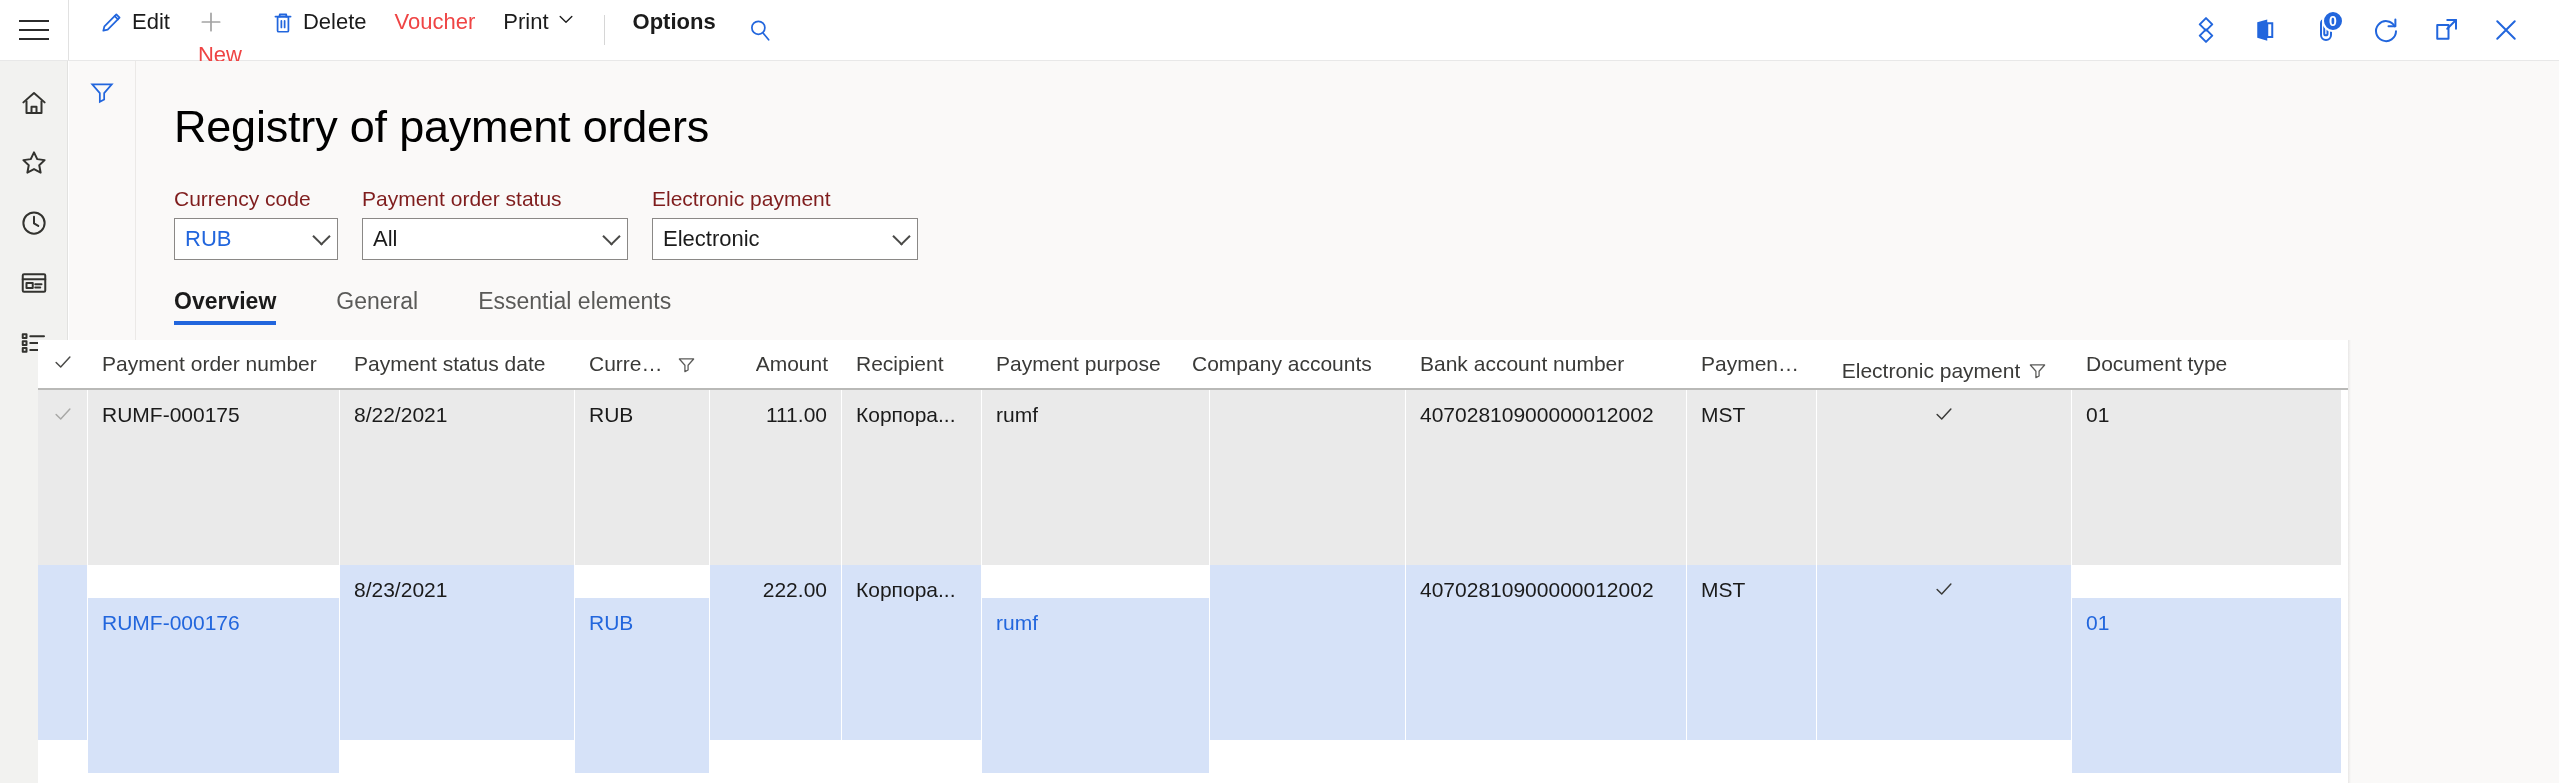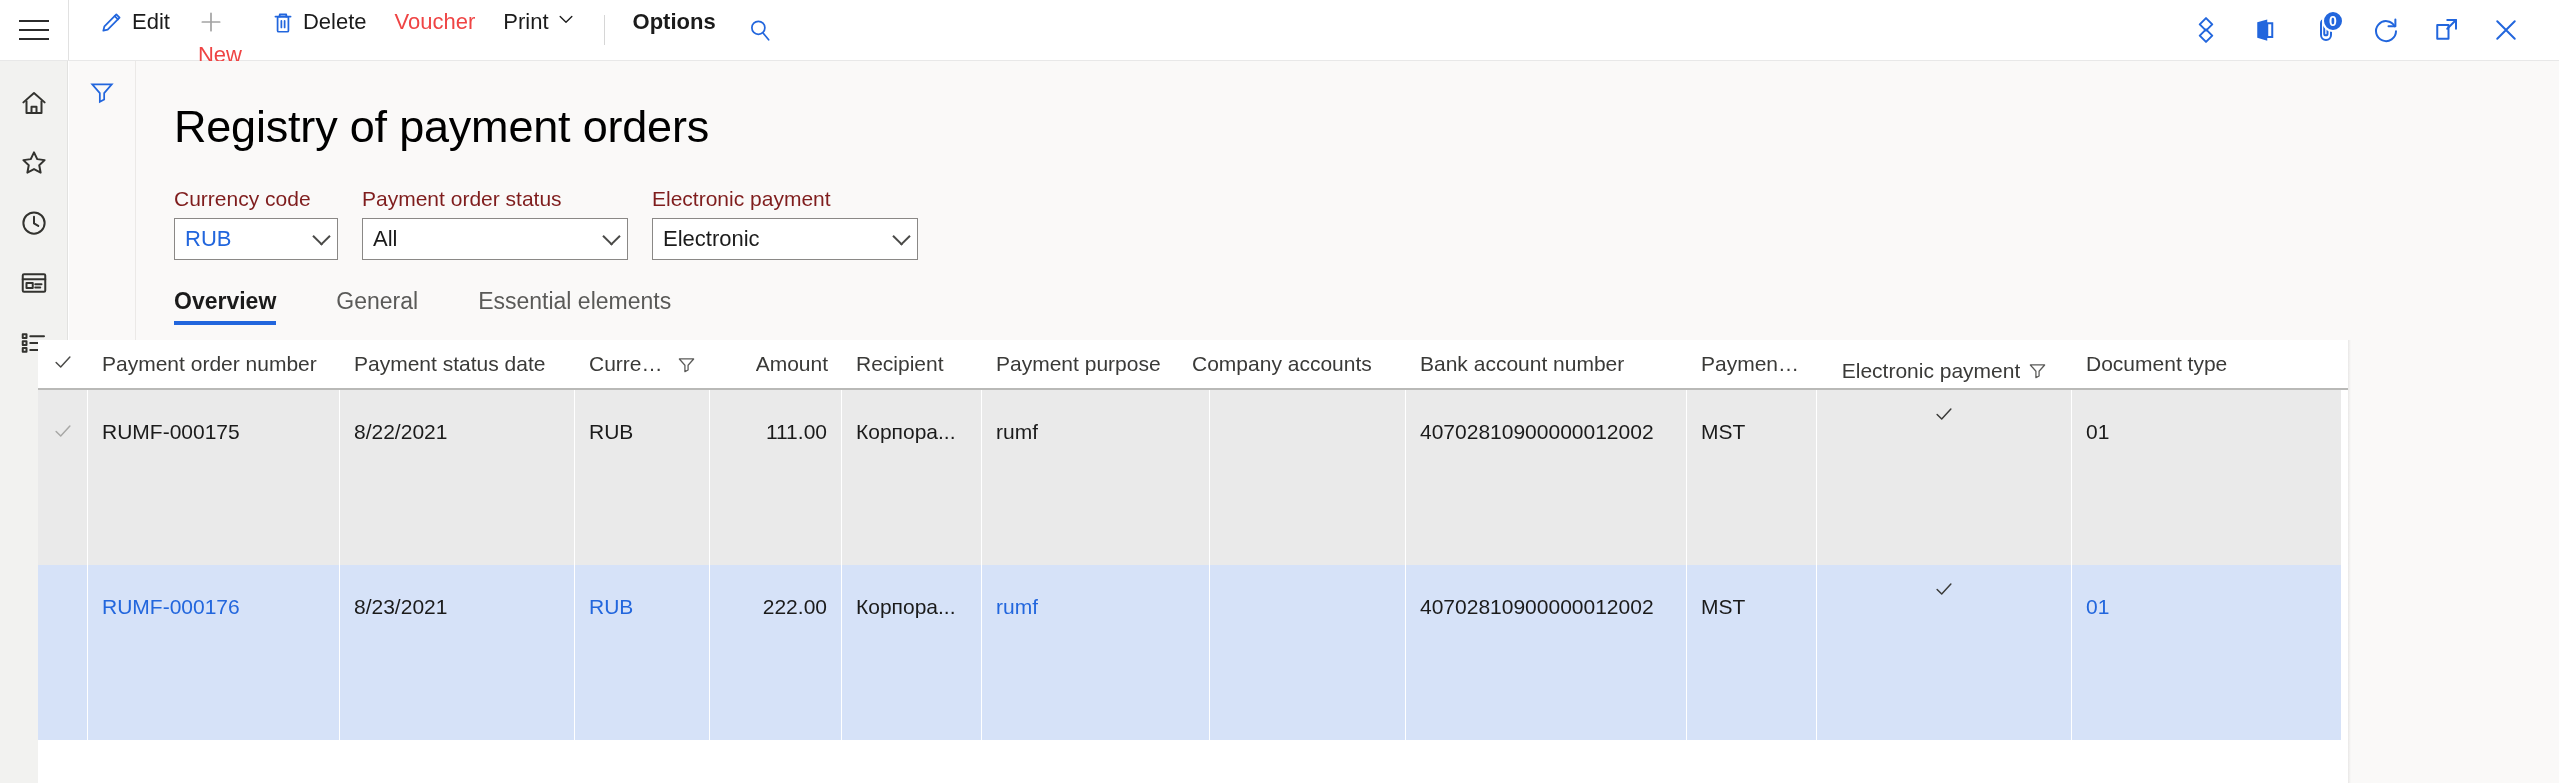--- a/index.html
+++ b/index.html
@@ -185,29 +185,29 @@
   .ghead .gcell {
     color: #3a3a38; font-weight: 400;
     align-items: center;
     gap: 8px;
   }
   .gbody-row {
     height: 175px;
     align-items: flex-start;
   }
   .gbody-row .gcell {
-    height: 175px; align-items: flex-start; padding-top: 30px;
+    height: 175px; align-items: flex-start; padding-top: 13px;
     border-right: 1px solid #ffffff;
   }
   .row-hover .gcell { background: #eaeaea; }
   .row-sel   .gcell { background: #d6e2f8; }
   .row-sel   { position: relative; }
   .gcell.num { justify-content: flex-end; }
   .gcell.ctr { justify-content: center; padding-top: 13px; }
-  .gcell.link { color: #2266dd; }
+  .gcell.link { color: #2266dd; margin-top: 33px; }
 
   
   .c-chk   { width: 50px;  padding: 0 0 0 14px; }
   .c-num   { width: 252px; }
   .c-date  { width: 235px; }
   .c-cur   { width: 135px; }
   .c-amt   { width: 132px; }
   .c-rec   { width: 140px; }
   .c-comp  { width: 228px; }
   .c-purp  { width: 196px; }

